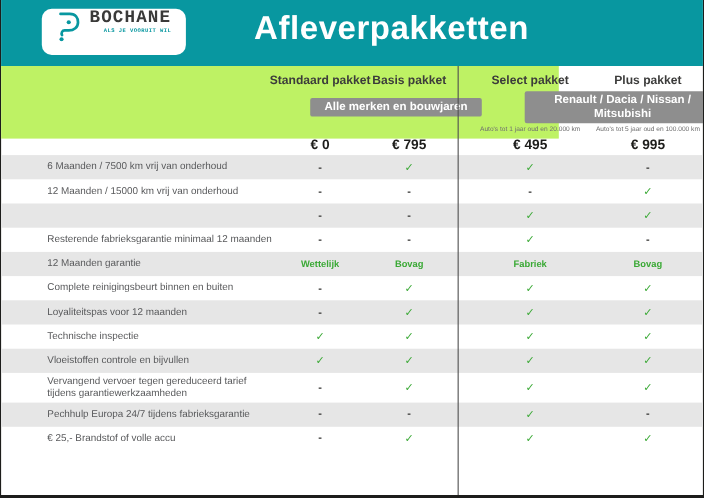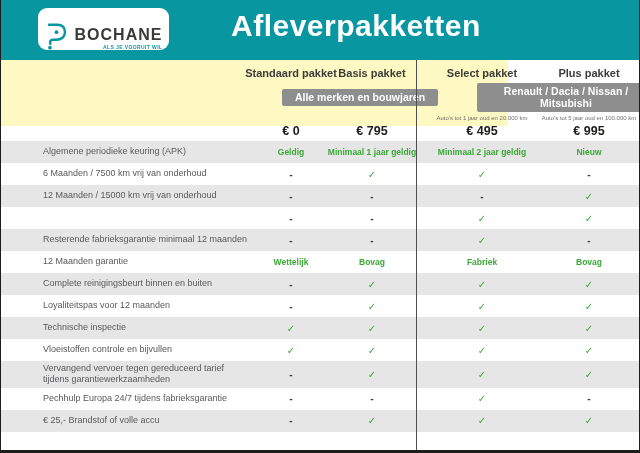--- a/index.html
+++ b/index.html
@@ -3,34 +3,34 @@
 <meta charset="utf-8">
 <style>
   html,body{margin:0;padding:0;background:#fff;}
   body{width:640px;height:453px;font-family:"Liberation Sans",sans-serif;-webkit-font-smoothing:antialiased;}
   .page{position:relative;width:640px;height:453px;box-sizing:border-box;background:#fff;
         border-left:1px solid #1d1d1b;border-right:1px solid #1d1d1b;border-bottom:3px solid #1d1d1b;overflow:hidden;}
 
   
   .topbar{position:absolute;top:0;left:0;width:100%;height:60px;background:#0897a0;}
   .logo-box{position:absolute;left:37px;top:8px;width:131px;height:42px;background:#fff;border-radius:9px;
-            display:flex;align-items:flex-end;justify-content:center;gap:7px;}
+            display:flex;align-items:flex-start;justify-content:center;gap:7px;font-family:Liberation Mono, monospace;}
   .logo-text{display:flex;flex-direction:column;align-items:flex-end;}
   .brand{font-size:16px;font-weight:700;letter-spacing:1px;color:#3a3a39;line-height:1;}
   .tagline{font-size:5px;font-weight:700;letter-spacing:.4px;color:#0897a0;margin-top:1px;}
   .title{position:absolute;top:9px;left:230px;width:400px;margin:0;text-align:left;
          font-size:30px;font-weight:800;color:#fff;letter-spacing:.5px;}
 
   
   .grid{display:grid;grid-template-columns:250px 80px 82px 8px 122px 92px 1fr;align-items:center;justify-items:center;}
   .c1{grid-column:1;justify-self:start;padding-left:42px;}
   .c2{grid-column:2}.c3{grid-column:3}.c5{grid-column:5}.c6{grid-column:6}
 
   
-  .band{position:absolute;top:60px;left:0;width:507px;height:66px;background:#fef9c3;}
+  .band{position:absolute;top:60px;left:0;width:507px;height:66px;background:#bef264;}
   .names{padding-top:7px;}
   .pkg-name{font-size:11px;font-weight:700;color:#3c3c3b;white-space:nowrap;}
   .badges{margin-top:4px;padding-left:28px;}
   .badge{color:#fff;background:#8e8e8e;font-size:10.5px;font-weight:700;text-align:center;
          border-radius:2px;padding:2px 0 3px;justify-self:stretch;margin:0 3px;}
   .badge-left{grid-column:2/4;}
   .badge-right{grid-column:5/7;margin:0 8px 0 28px;}
   .subs{height:10px;margin-top:1px;}
   .sub{font-size:6px;color:#6f6f6f;white-space:nowrap;}
   .prices{margin-top:1px;}
@@ -87,27 +87,20 @@
     <div class="grid prices">
       <span class="price c2">€ 0</span>
       <span class="price c3">€ 795</span>
       <span class="price c5">€ 495</span>
       <span class="price c6">€ 995</span>
     </div>
   </div>
 
   <div class="rows">
 
-    <div class="feature-row grid">
-      <span class="lbl c1">Algemene periodieke keuring (APK)</span>
-      <span class="cell-value c2 txt">Geldig</span>
-      <span class="cell-value c3 txt">Minimaal 1 jaar geldig</span>
-      <span class="cell-value c5 txt">Minimaal 2 jaar geldig</span>
-      <span class="cell-value c6 txt">Nieuw</span>
-    </div>
 
     <div class="feature-row grid">
       <span class="lbl c1">6 Maanden / 7500 km vrij van onderhoud</span>
       <span class="cell-value c2 dash">-</span>
       <span class="cell-value c3 check">✓</span>
       <span class="cell-value c5 check">✓</span>
       <span class="cell-value c6 dash">-</span>
     </div>
 
     <div class="feature-row grid">

